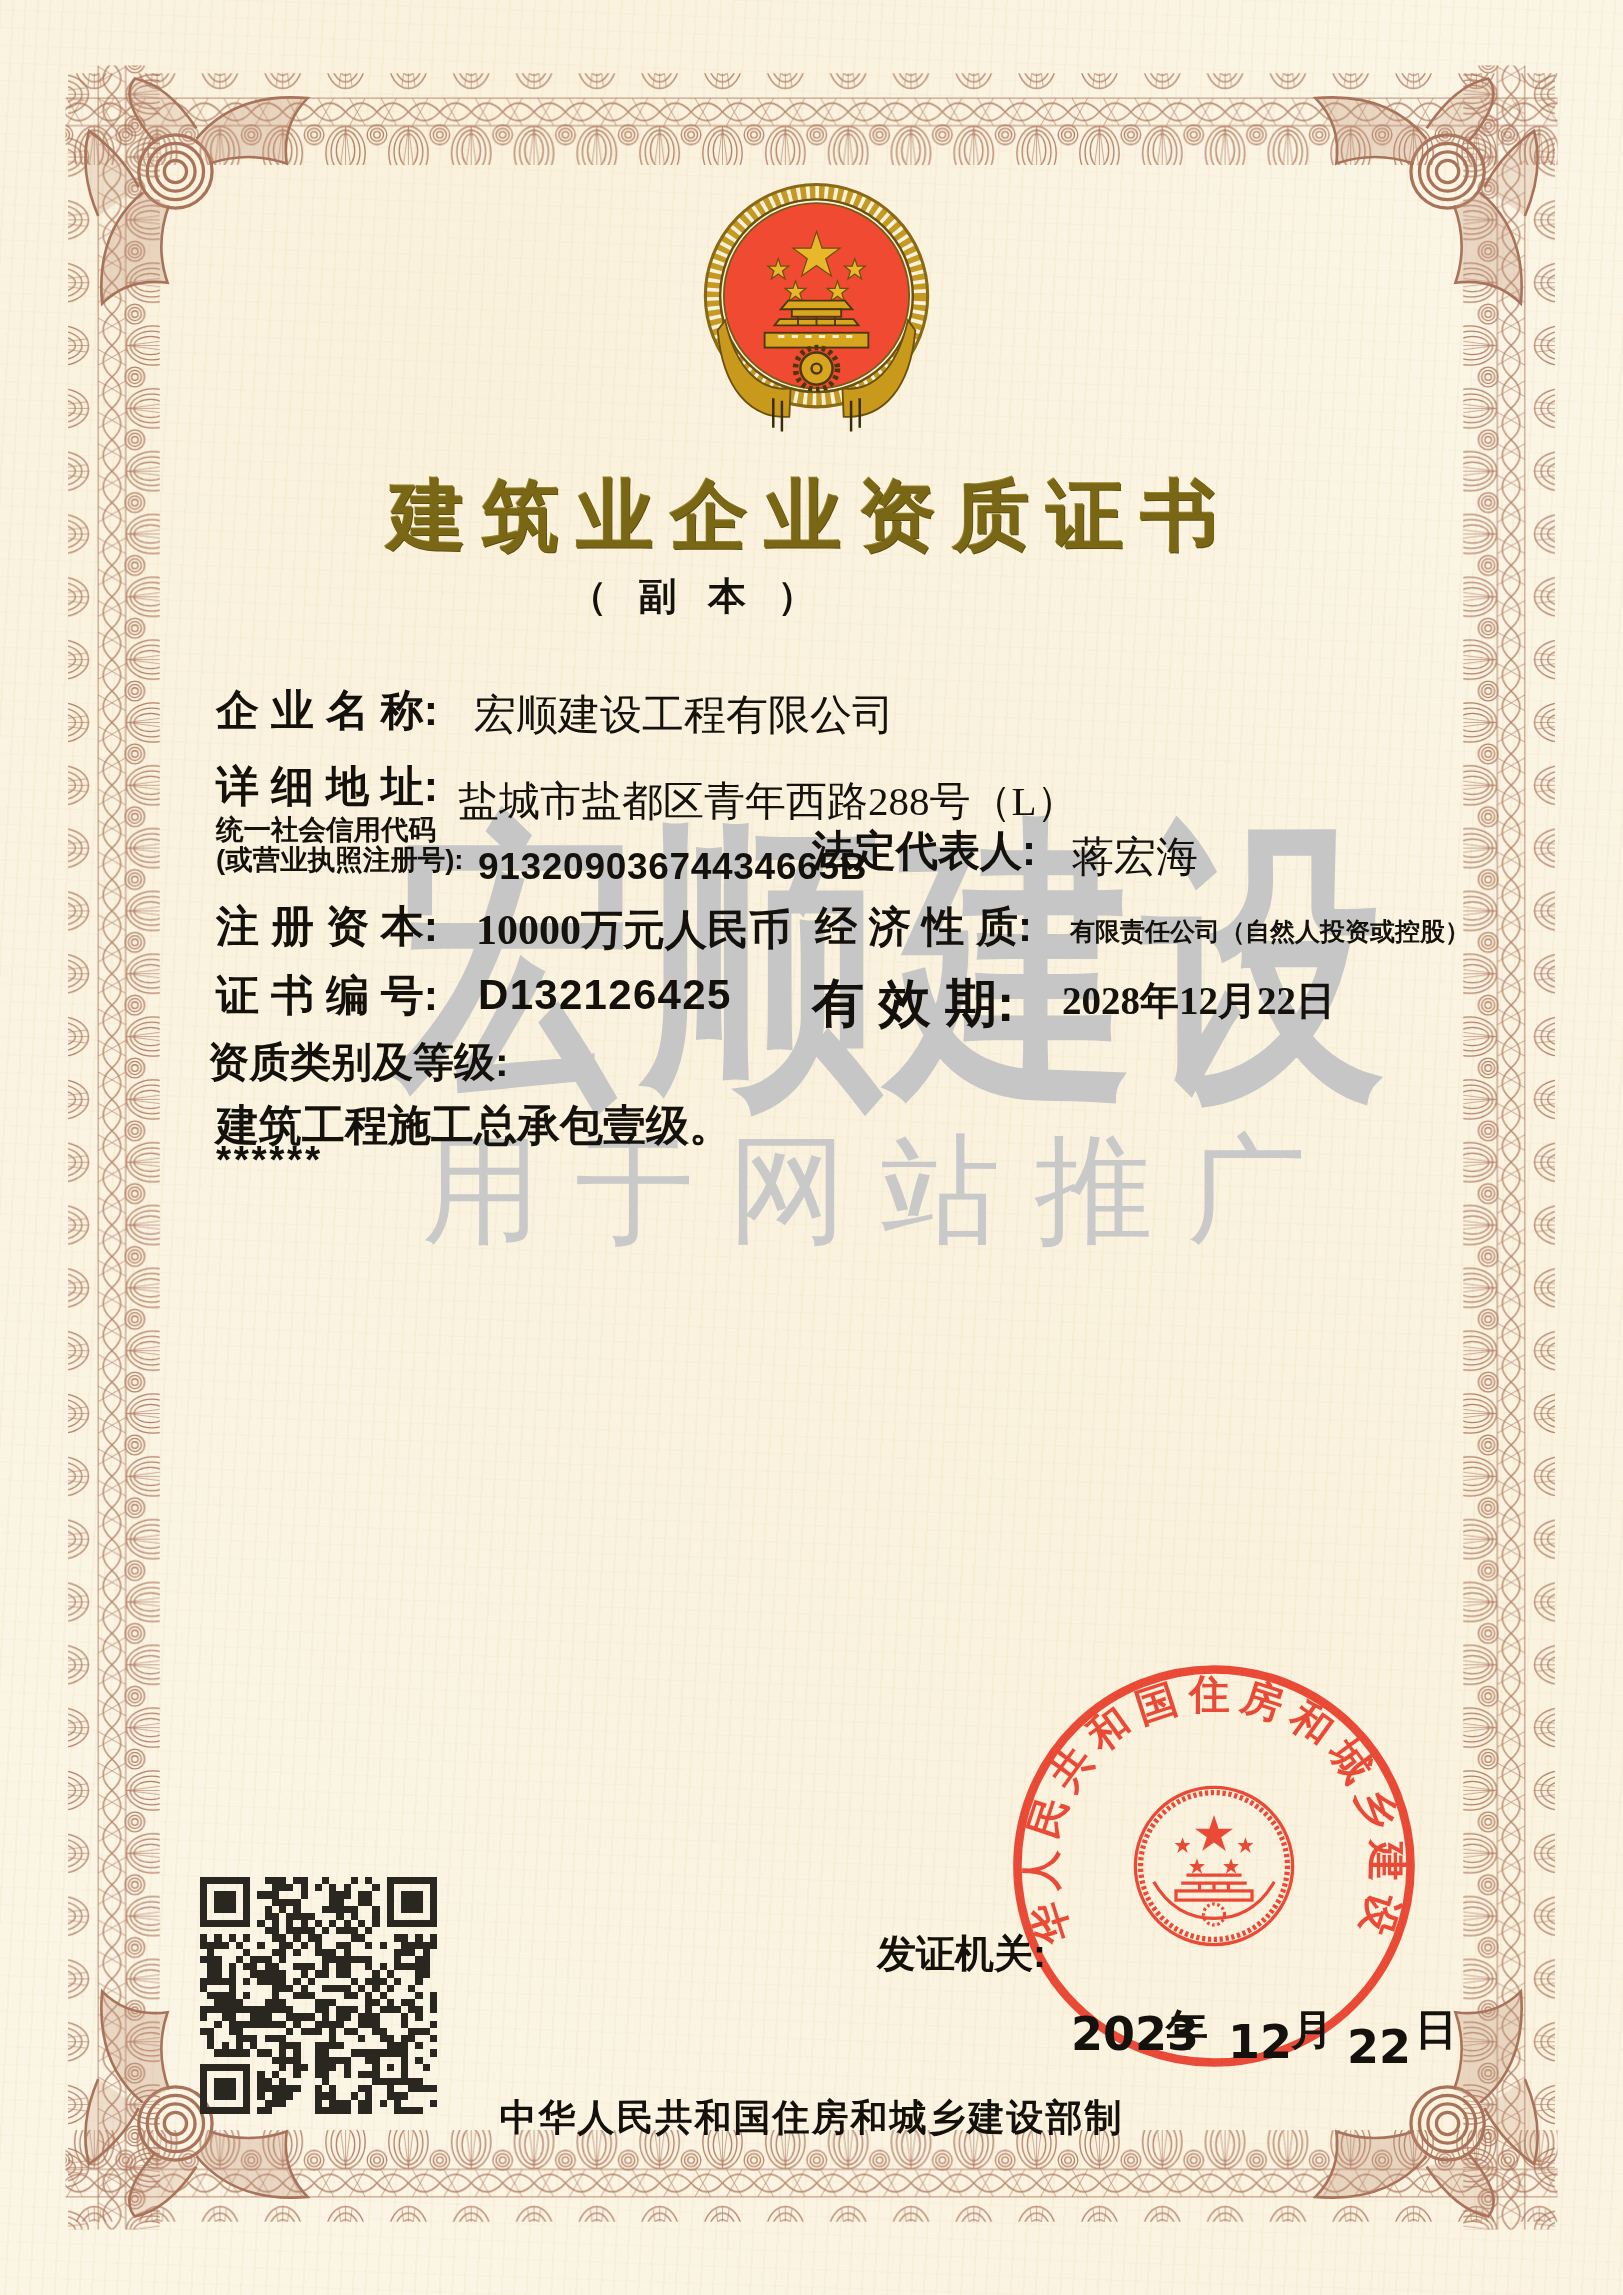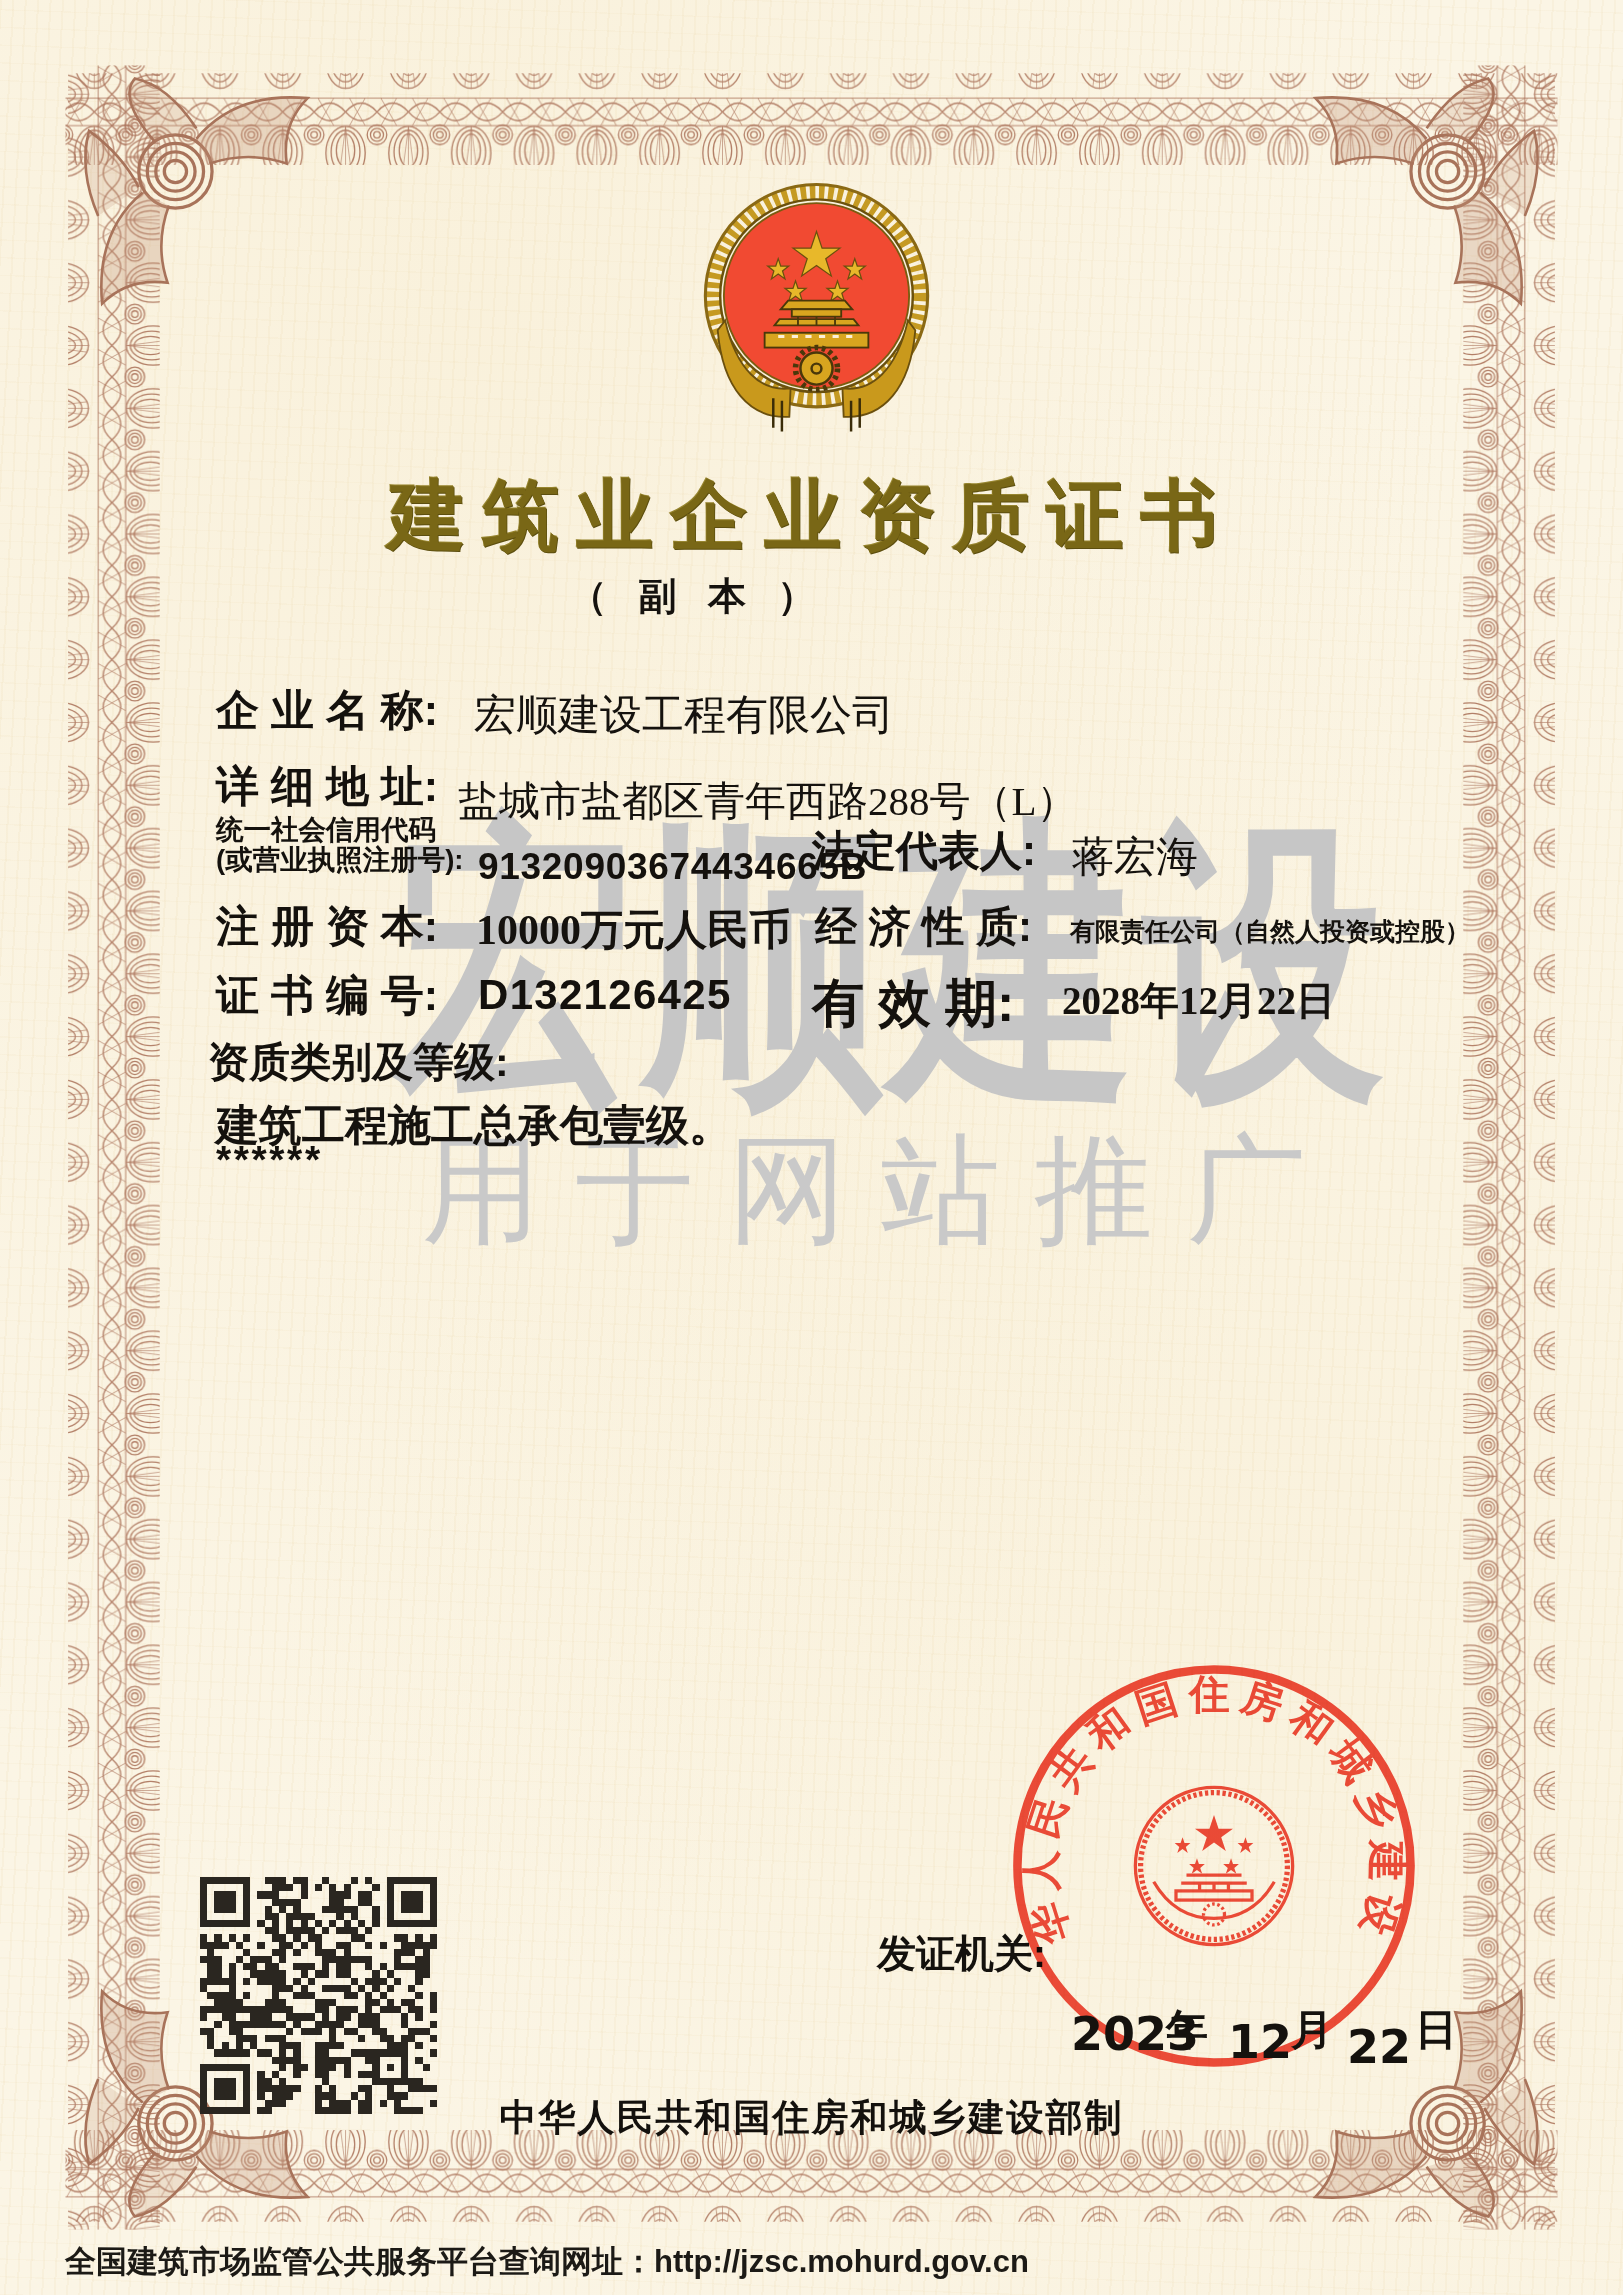--- a/index.html
+++ b/index.html
@@ -777,16 +777,15 @@
 
   <div class="date-part" style="left:1059px;top:2007px;font-size:46px;font-family:'DejaVu Sans',sans-serif;margin-left:12px;">2023</div>
   <div class="date-part" style="left:1166px;top:2002px;font-size:42px;">年</div>
   <div class="date-part" style="left:1228px;top:2015px;font-size:46px;font-family:'DejaVu Sans',sans-serif;">12</div>
   <div class="date-part" style="left:1291px;top:2002px;font-size:42px;">月</div>
   <div class="date-part" style="left:1347px;top:2020px;font-size:46px;font-family:'DejaVu Sans',sans-serif;">22</div>
   <div class="date-part" style="left:1415px;top:2002px;font-size:42px;">日</div>
 
   <div id="made-by" class="abs">中华人民共和国住房和城乡建设部制</div>
 
-  <div id="footer-query" class="abs">全国建筑市场监管公共服务平台查询网址：http://jzsc.mohurd.gov.cn</div>
 
 </div>
 
 
 </body></html>

